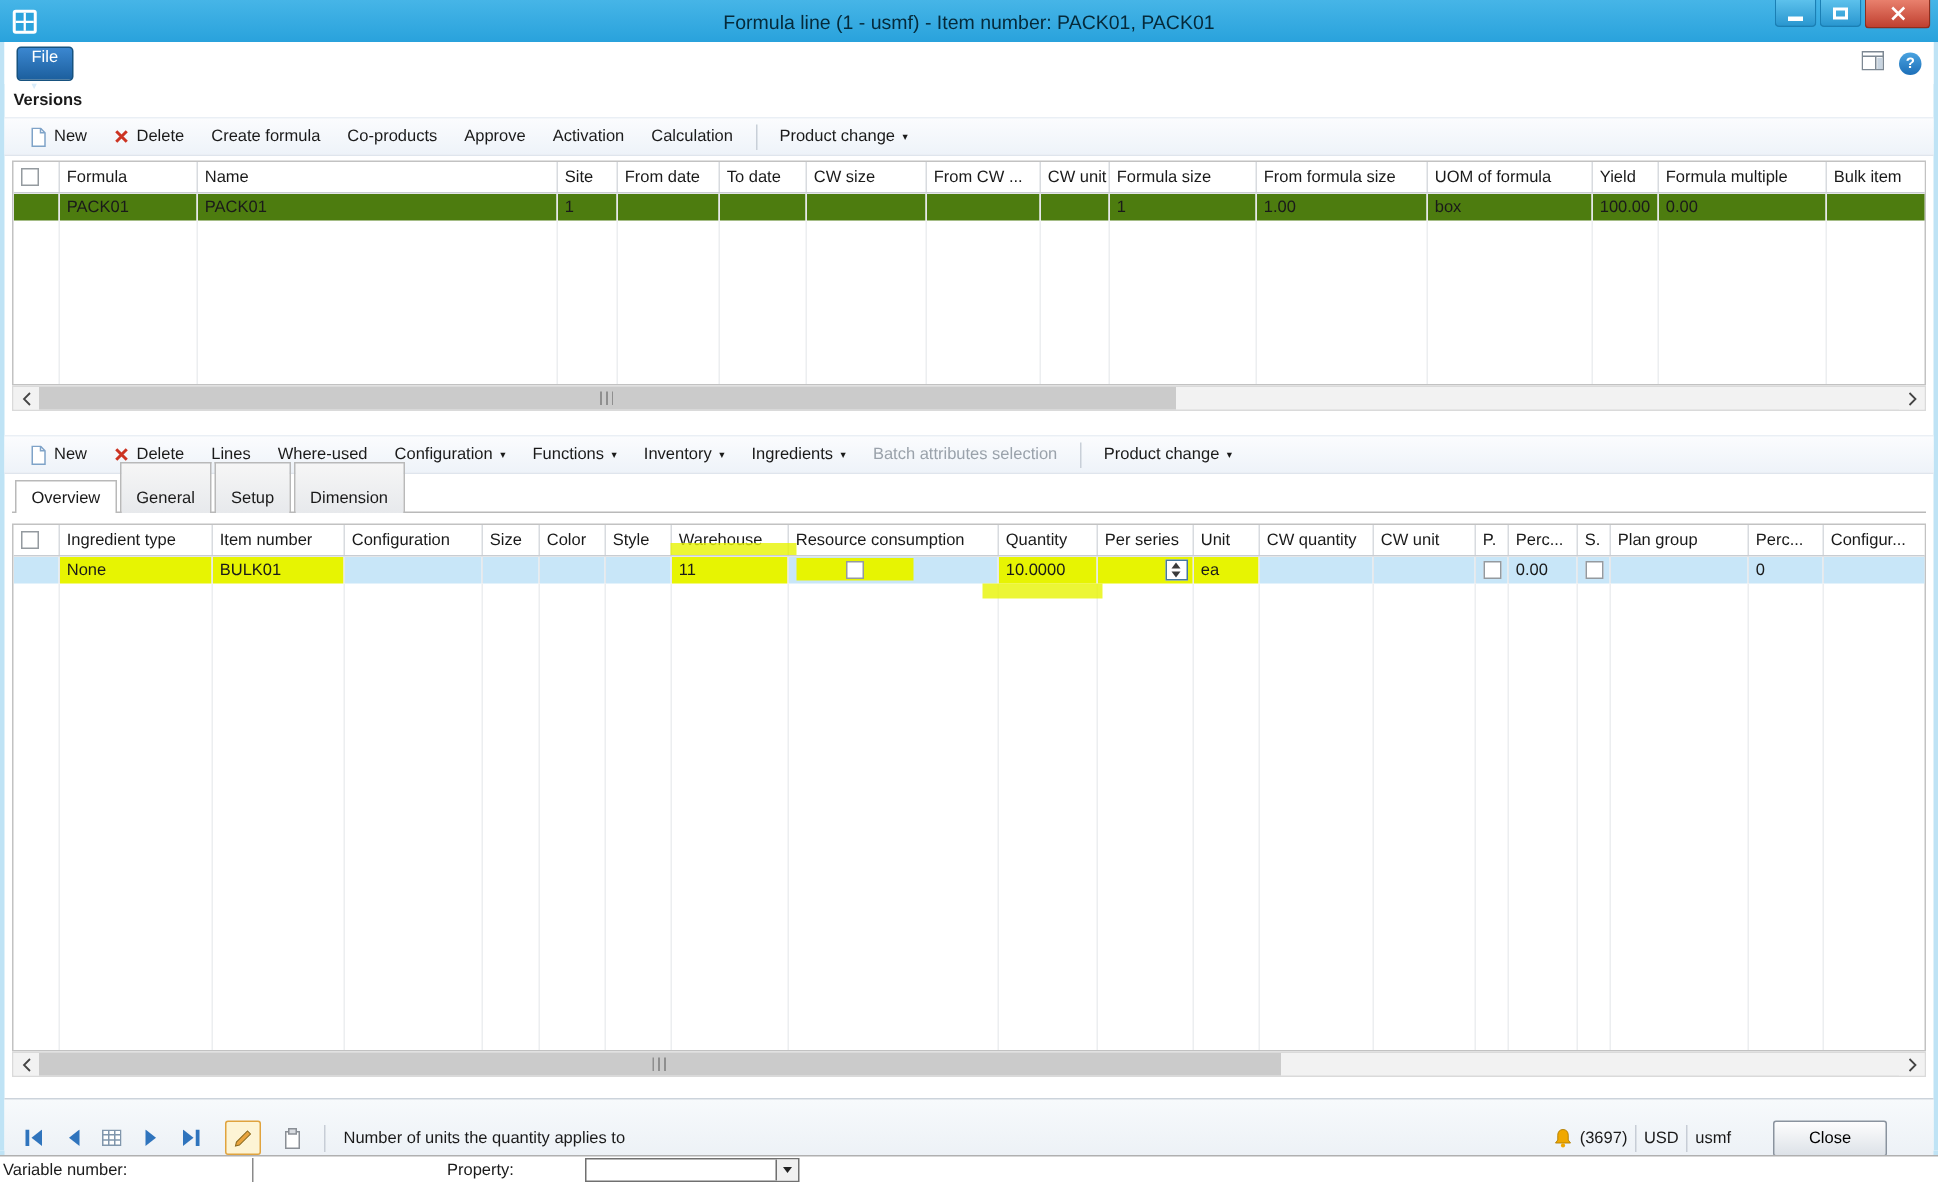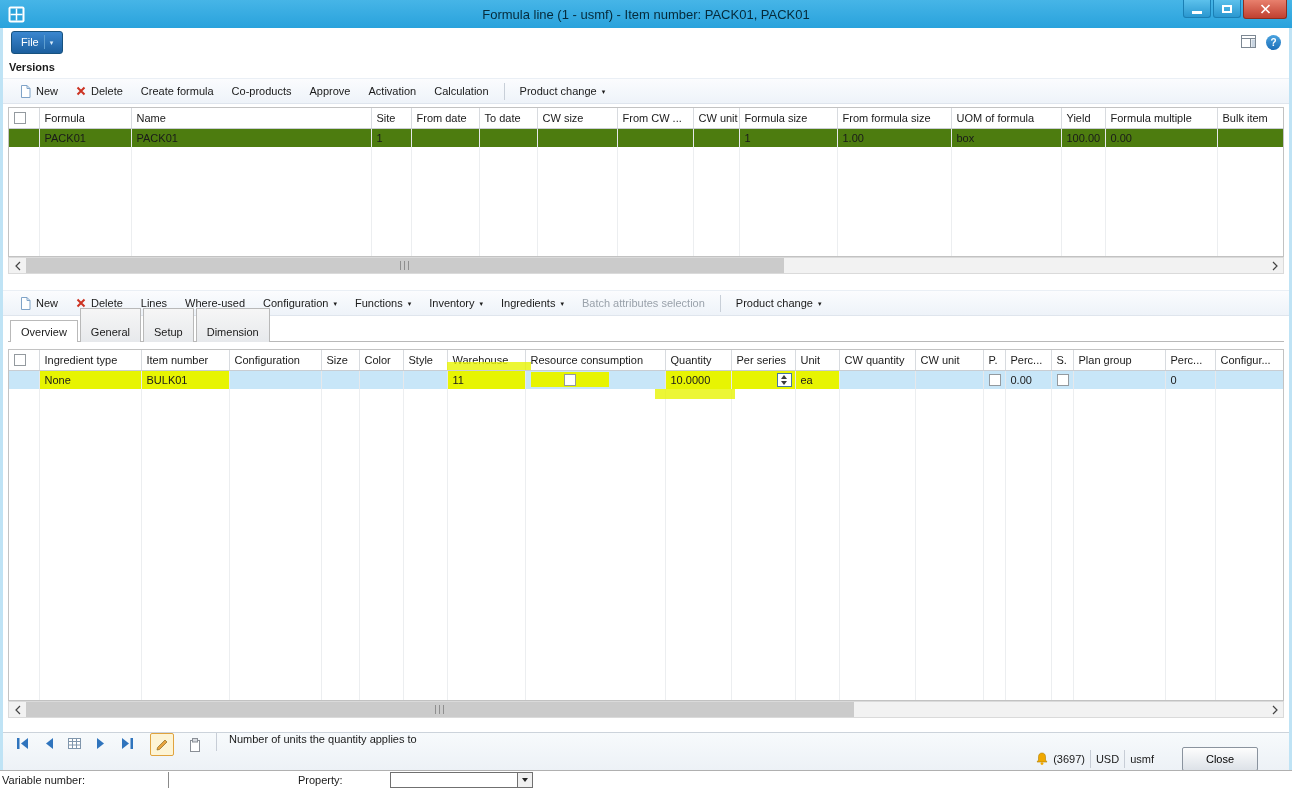--- a/index.html
+++ b/index.html
@@ -35,23 +35,23 @@
   .edge-l { position:absolute; left:0; top:28px; width:3px; height:739px; background:#bfe3f5; }
   .edge-r { position:absolute; right:0; top:28px; width:3px; height:739px; background:#bfe3f5; }
   .edge-b { position:absolute; left:0; top:767px; width:100%; height:3px; background:#bfe3f5; }
 
   
   .menurow {
     position:absolute; top:28px; left:3px; right:3px; height:28px;
     background:#fff; display:flex; align-items:center; justify-content:space-between; padding:0 8px;
   }
   .file-btn {
-    display:inline-flex; align-items:center; gap:5px; height:23px; padding:0 9px;
+    display:inline-flex; align-items:flex-start; gap:5px; height:23px; padding:0 9px;
     background:linear-gradient(#3b87d0,#1c5f9e); border:1px solid #17527f; border-radius:3px;
-    color:#fff; cursor:default;
+    color:#fff; cursor:default;flex-direction:column;
   }
   .file-sep { width:1px; height:14px; background:#5e9ecf; }
   .caret { font-size:7px; line-height:1; }
   .file-btn .caret { color:#d8ecfa; }
   .menurow-icons { display:flex; align-items:center; gap:10px; }
   .help-icon {
     width:15px; height:15px; border-radius:50%;
     background:linear-gradient(#4aa3e0,#1d6fb8); color:#fff; font-weight:bold; font-size:10px;
     display:flex; align-items:center; justify-content:center;
   }
@@ -127,21 +127,21 @@
     border:1px solid #b9b9b9; border-bottom:none;
     background:linear-gradient(#f6f6f6,#e7e9ec); padding:17px 10px 4px;
     position:relative; bottom:-1px; z-index:1; cursor:default;
   }
   .tab.active { background:#fff; z-index:2; padding-top:5px; }
 
   
   .statusbar {
     position:absolute; top:732px; left:3px; right:3px; height:52px;
     background:linear-gradient(#f7fafc,#e9eef4); border-top:1px solid #ccd3db;
-    display:flex; padding:0 9px; gap:5px;
+    display:flex; align-items:center; padding:0 9px; gap:5px;
   }
   .navbtn { width:21px; height:20px; display:flex; align-items:center; justify-content:center; }
   .edit-toggle {
     width:24px; height:23px; border:1px solid #e0a33e; background:#fdf4d5; border-radius:2px;
     display:flex; align-items:center; justify-content:center; margin-left:8px;
   }
   .attach-btn { width:23px; height:23px; display:flex; align-items:center; justify-content:center; margin-left:4px; }
   .vsep { width:1px; height:18px; background:#c7cdd6; margin:0 5px; flex:none; }
   .status-text { margin-left:2px; }
   .sb-right { margin-left:auto; display:flex; align-items:center; margin-right:22px; }

